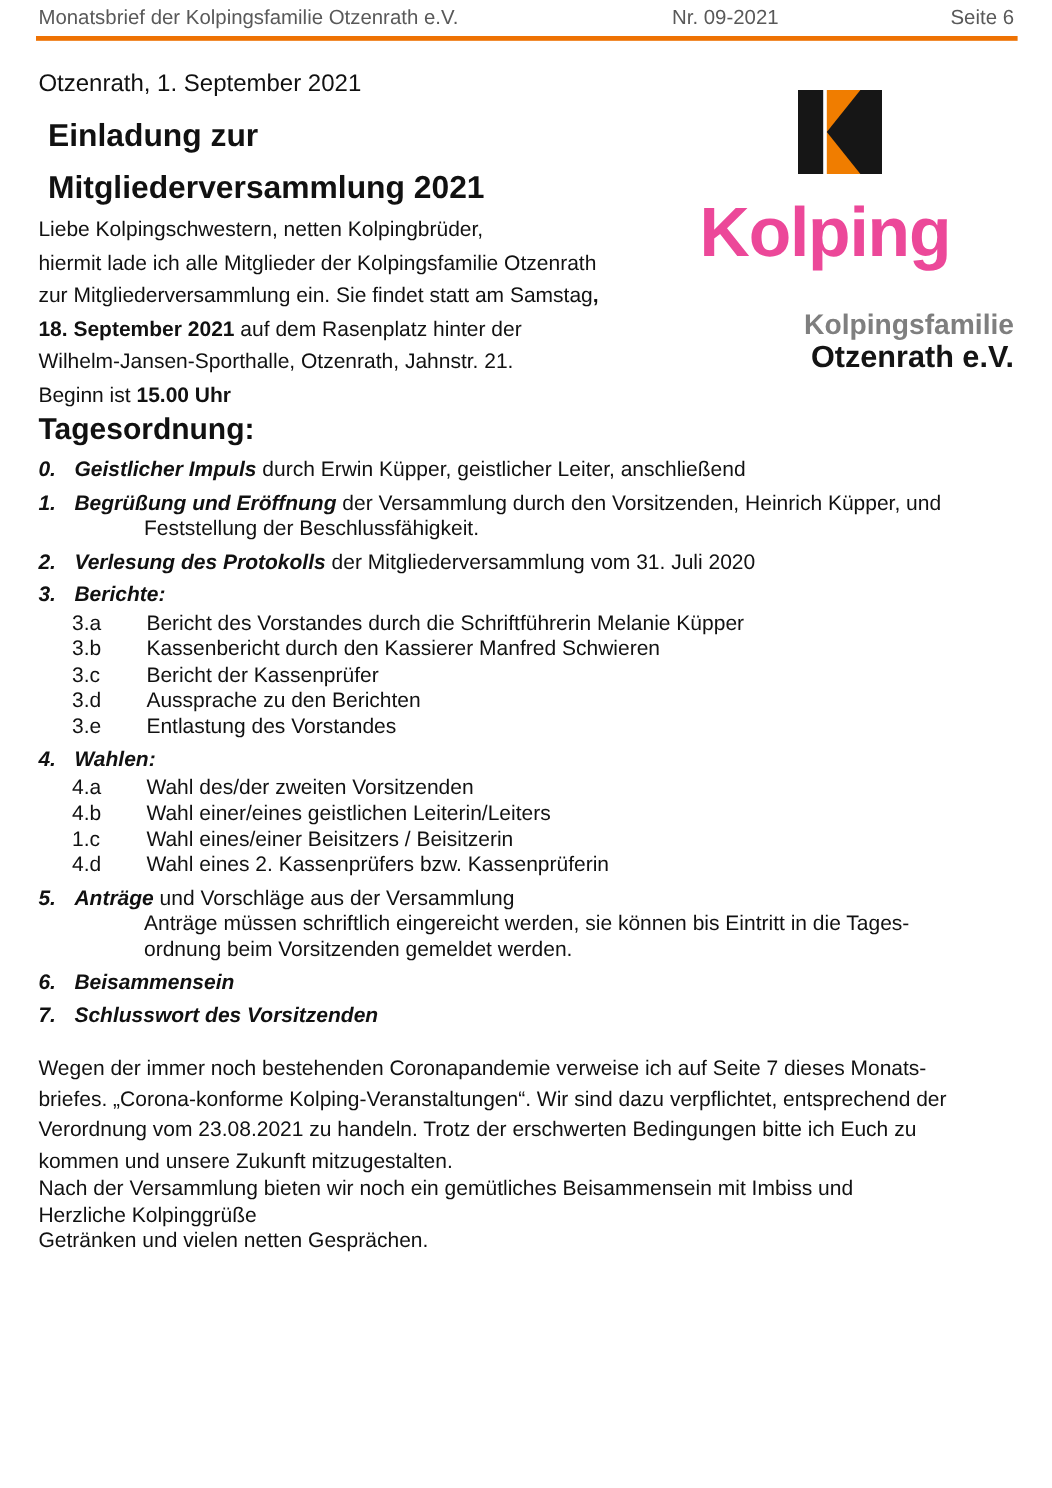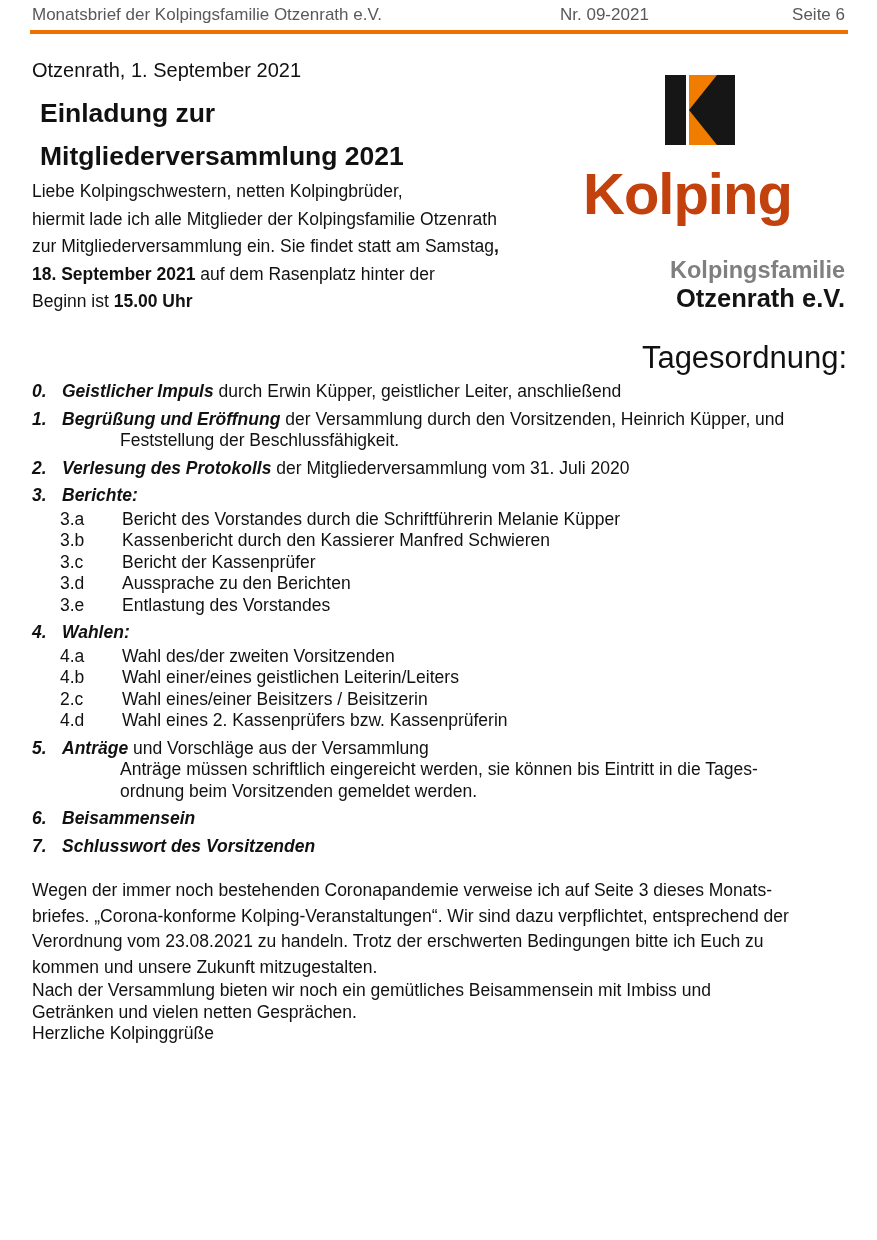--- a/index.html
+++ b/index.html
@@ -12,27 +12,27 @@
   .hdr-issue{position:absolute;left:560px;top:5px;font-size:17px;color:#595959;}
   .hdr-page{position:absolute;right:32px;top:5px;font-size:17px;color:#595959;}
   
   .dateline{position:absolute;left:32px;top:59px;font-size:20px;}
   .doc-title{position:absolute;left:40px;top:92px;font-size:26.5px;font-weight:bold;line-height:43px;}
   .intro{position:absolute;left:32px;top:178px;width:545px;font-size:17.5px;line-height:27.5px;}
   .b{font-weight:bold;}
   
   .logo-k{position:absolute;left:665px;top:75px;}
   .wordmark{position:absolute;left:583px;top:160px;font-size:58px;font-weight:bold;
-            color:#c2410c;letter-spacing:-1px;}
+            color:#ec4899;letter-spacing:-1px;}
   .orgname{position:absolute;right:32px;top:257px;text-align:right;}
   .org1{font-size:23.5px;font-weight:bold;color:#7f7f7f;line-height:27px;}
   .org2{font-size:25.5px;font-weight:bold;color:#141414;line-height:28px;}
   
   .agenda{position:absolute;left:32px;top:344px;width:815px;}
-  .ag-head{font-size:31px;font-weight:normal;line-height:28px;text-align:right;}
+  .ag-head{font-size:25px;font-weight:bold;line-height:28px;}
   .ag-list{margin-top:9px;font-size:17.5px;line-height:21.5px;}
   .ag-item{margin-top:6px;}
   .ag-main{display:grid;grid-template-columns:30px 1fr;}
   .ag-num,.ag-lead{font-weight:bold;font-style:italic;}
   .ag-cont{margin-left:58px;}
   .ag-subs{margin-left:28px;margin-top:2px;}
   .ag-sub{display:grid;grid-template-columns:62px 1fr;}
   
   .closing{position:absolute;left:32px;top:878px;width:818px;font-size:17.5px;}
   .cl1{line-height:25.5px;}
@@ -60,20 +60,21 @@
   <div class="doc-title">
     <div>Einladung zur</div>
     <div>Mitgliederversammlung 2021</div>
   </div>
 
   <div class="intro">
       <div><span>Liebe Kolpingschwestern, netten Kolpingbrüder,</span></div>
       <div><span>hiermit lade ich alle Mitglieder der Kolpingsfamilie Otzenrath</span></div>
       <div><span>zur Mitgliederversammlung ein. Sie findet statt am Samstag</span><span class="b">,</span></div>
       <div><span class="b">18. September 2021</span><span> auf dem Rasenplatz hinter der</span></div>
+      <div><span>Wilhelm-Jansen-Sporthalle, Otzenrath, Jahnstr. 21.</span></div>
       <div><span>Beginn ist </span><span class="b">15.00 Uhr</span></div>
     </div>
 
   <svg class="logo-k" width="70" height="70" viewBox="0 0 70 70">
     <rect x="0" y="0" width="21" height="70" fill="#161616"></rect>
     <rect x="24" y="0" width="46" height="70" fill="#f07d00"></rect>
     <polygon points="52,0 70,0 70,70 52,70 24,35" fill="#161616"></polygon>
   </svg>
   <div class="wordmark">Kolping</div>
   <div class="orgname">
@@ -149,21 +150,21 @@
           <div class="ag-subs">
             <div class="ag-sub">
               <span class="ag-subnum">4.a</span>
               <span class="ag-subtext">Wahl des/der zweiten Vorsitzenden</span>
             </div>
             <div class="ag-sub">
               <span class="ag-subnum">4.b</span>
               <span class="ag-subtext">Wahl einer/eines geistlichen Leiterin/Leiters</span>
             </div>
             <div class="ag-sub">
-              <span class="ag-subnum">2.c</span>
+              <span class="ag-subnum">1.c</span>
               <span class="ag-subtext">Wahl eines/einer Beisitzers / Beisitzerin</span>
             </div>
             <div class="ag-sub">
               <span class="ag-subnum">4.d</span>
               <span class="ag-subtext">Wahl eines 2. Kassenprüfers bzw. Kassenprüferin</span>
             </div>
           </div>
         </div>
         <div class="ag-item">
           <div class="ag-main">
@@ -189,29 +190,29 @@
             <div class="ag-content">
               <div class="ag-first"><span class="ag-lead">Schlusswort des Vorsitzenden</span></div>
             </div>
           </div>
         </div>
       </div>
   </div>
 
   <div class="closing">
     <div class="cl1">
-        <div>Wegen der immer noch bestehenden Coronapandemie verweise ich auf Seite 3 dieses Monats-</div>
+        <div>Wegen der immer noch bestehenden Coronapandemie verweise ich auf Seite 7 dieses Monats-</div>
         <div>briefes. „Corona-konforme Kolping-Veranstaltungen“. Wir sind dazu verpflichtet, entsprechend der</div>
         <div>Verordnung vom 23.08.2021 zu handeln. Trotz der erschwerten Bedingungen bitte ich Euch zu</div>
         <div>kommen und unsere Zukunft mitzugestalten.</div>
       </div>
     <div class="cl2">
         <div>Nach der Versammlung bieten wir noch ein gemütliches Beisammensein mit Imbiss und</div>
+        <div>Herzliche Kolpinggrüße</div>
         <div>Getränken und vielen netten Gesprächen.</div>
-        <div>Herzliche Kolpinggrüße</div>
       </div>
   </div>
 
   <svg class="sig-svg" width="165" height="110" viewBox="0 0 165 110">
     <g stroke="#3b3a99" stroke-width="2.6" fill="none" stroke-linecap="round">
       <path d="M38,4 C36,18 28,58 17,102"></path>
       <path d="M13,60 C24,45 39,45 36,55 C33,65 19,68 16,60"></path>
       <path d="M60,58 C68,34 77,14 82,10 C79,26 73,47 70,59"></path>
       <path d="M70,59 C73,51 79,49 80,54 C81,59 76,62 75,59 C79,54 85,52 87,57 C88,61 84,65 82,62"></path>
       <path d="M83,40 q3,-5 6,-1" stroke-width="2"></path>

